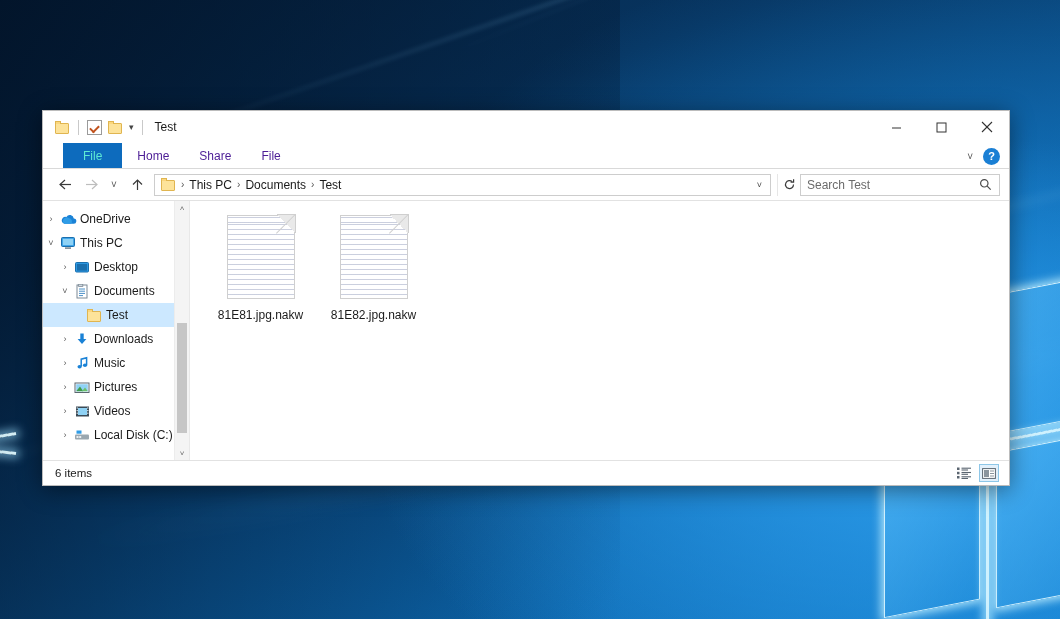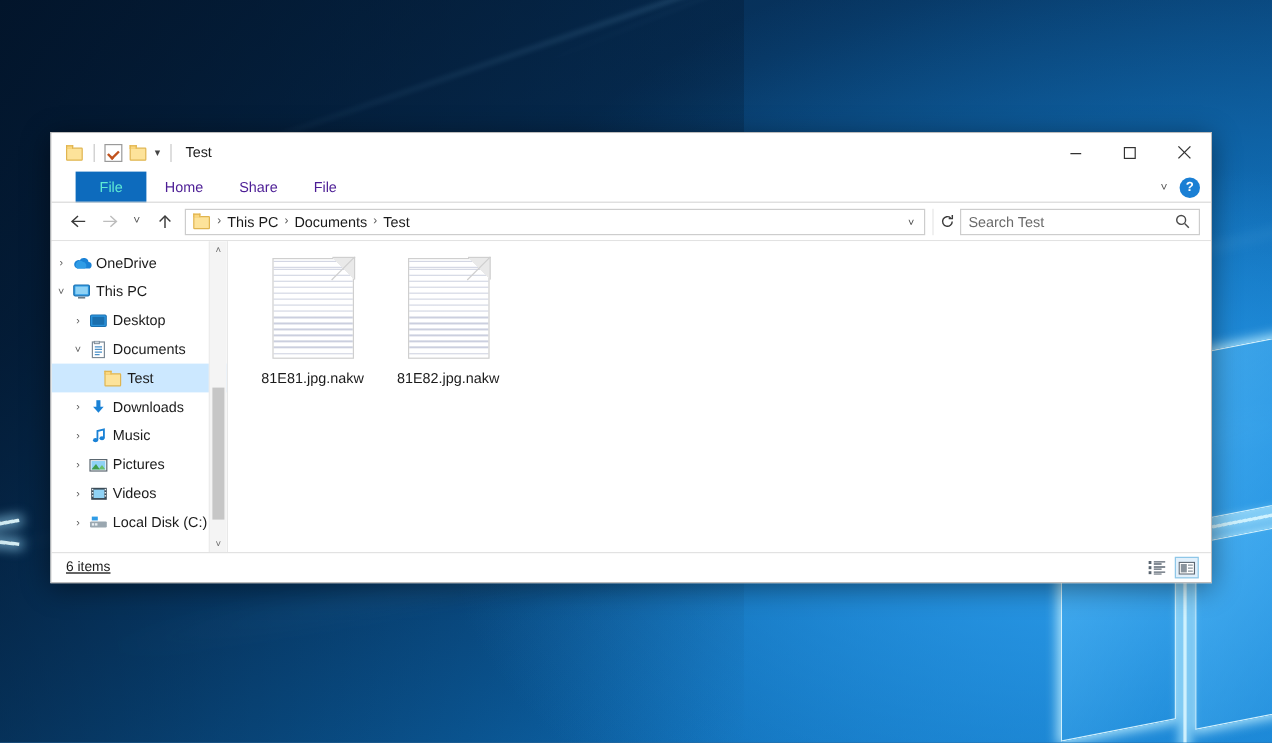--- a/index.html
+++ b/index.html
@@ -113,21 +113,21 @@
     background-image:repeating-linear-gradient(to bottom, rgba(160,168,196,.55) 0px, rgba(160,168,196,.55) 1px, transparent 1px, transparent 5px);
     background-position:0 8px;background-repeat:repeat;}
   .doc-fold{position:absolute;right:-1px;top:-1px;width:19px;height:19px;
     background:linear-gradient(225deg,#e9e9e9 0%,#e9e9e9 50%,transparent 50%);
     border-top:1px solid #cfcfcf;border-right:1px solid #cfcfcf;box-sizing:border-box;}
   .doc-fold:after{content:"";position:absolute;left:-1px;bottom:-1px;width:27px;height:1px;background:#cfcfcf;
     transform-origin:0 0;transform:rotate(-45deg);}
   .fname{font-size:12px;color:#1b1b1b;margin-top:9px;text-align:center;white-space:nowrap;}
 
   
-  .statusbar{height:24px;flex:none;display:flex;align-items:center;border-top:1px solid #e2e2e2;background:#fff;text-decoration:underline;}
+  .statusbar{height:24px;flex:none;display:flex;align-items:center;border-top:1px solid #e2e2e2;background:#fff;}
   .status-text{font-size:11.5px;color:#1b1b1b;padding-left:12px;}
   .statusbar .spacer{flex:1;}
   .viewbtns{display:flex;align-items:center;gap:5px;padding-right:10px;}
   .vbtn{width:20px;height:18px;display:flex;align-items:center;justify-content:center;box-sizing:border-box;}
   .vbtn.active{border:1px solid #8ec7e8;background:#e2f0fb;}
 </style>
 </head>
 <body>
 
 <div id="wallpaper">

